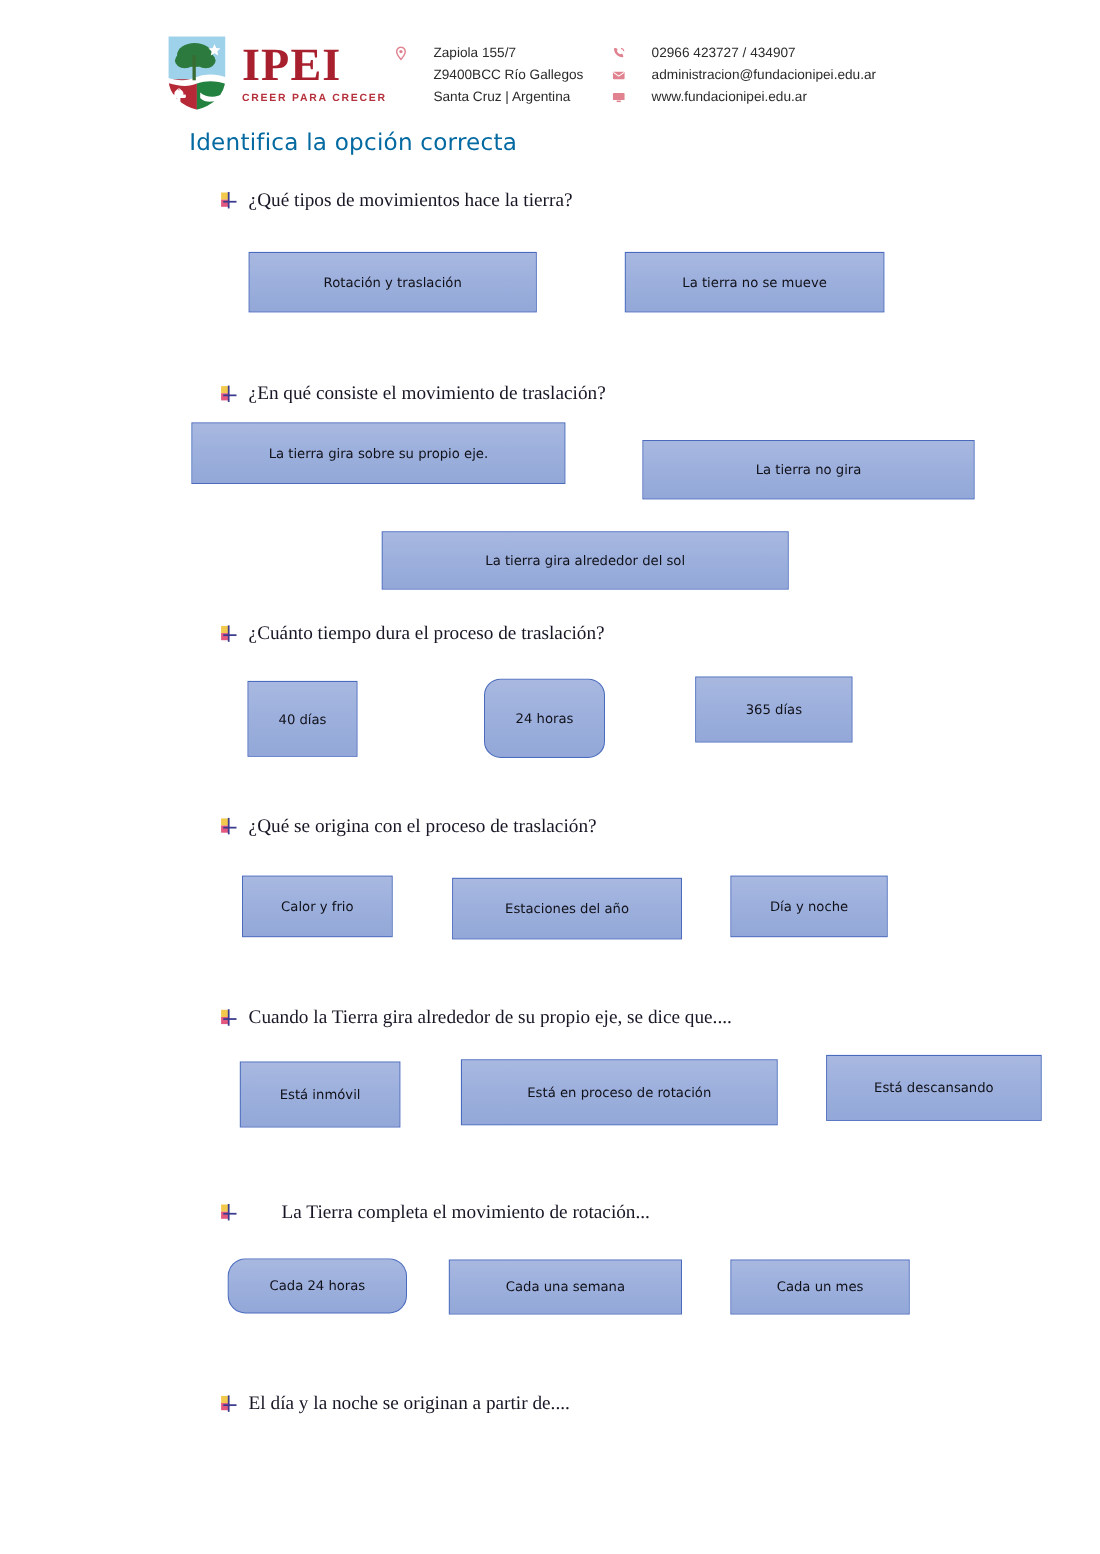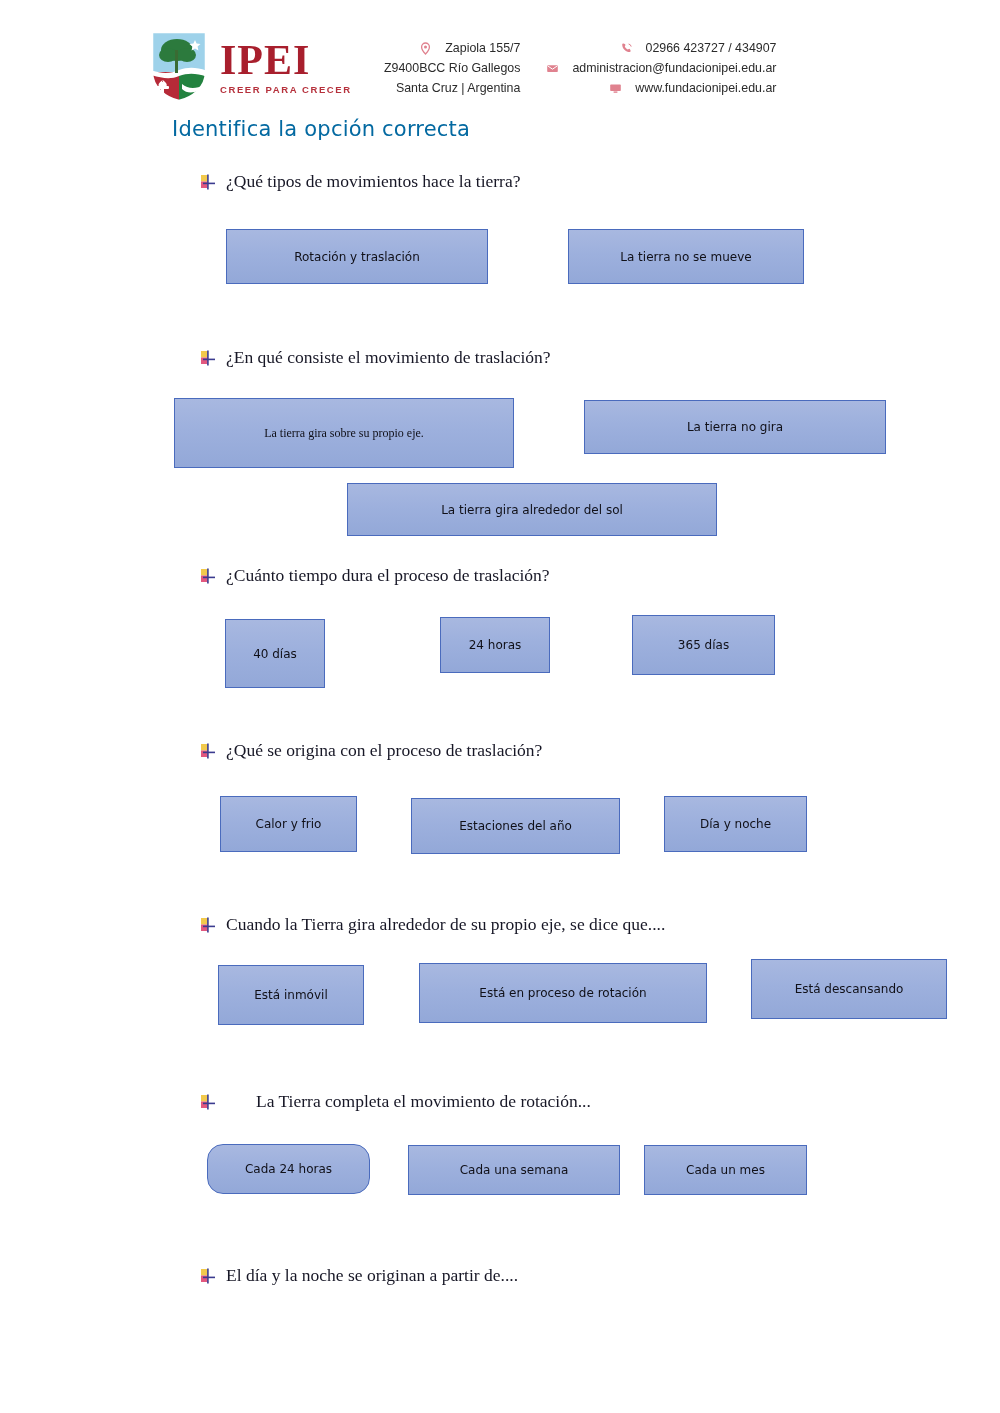--- a/index.html
+++ b/index.html
@@ -71,27 +71,26 @@
     gap: 26px;
   }
   .contact-col {
     display: flex;
     flex-direction: column;
     gap: 3px;
   }
   .contact-line {
     display: flex;
     align-items: center;
-    gap: 13px;
+    gap: 23px;
     font-family: "Liberation Sans", sans-serif;
     font-size: 12.4px;
     color: #2b2b2b;
     line-height: 17px;
     white-space: nowrap;
-    justify-content: flex-end;
   }
   .ci {
     width: 13px;
     height: 13px;
     flex: 0 0 13px;
     display: inline-block;
   }
   .ci.blank { visibility: hidden; }
 
   
@@ -264,37 +263,37 @@
     <span class="q-bullet">
       <svg viewBox="0 0 16 16" xmlns="http://www.w3.org/2000/svg">
         <rect x="1" y="1" width="6.5" height="6.5" fill="#f2c94c"></rect>
         <rect x="1" y="7.5" width="6.5" height="6.5" fill="#e2587f"></rect>
         <rect x="7.1" y="0.5" width="1.6" height="15" fill="#3b3b8f"></rect>
         <rect x="3" y="8.6" width="12" height="1.6" fill="#3b3b8f"></rect>
       </svg>
     </span>
     <span class="q-text">¿En qué consiste el movimiento de traslación?</span>
   </div>
-  <div class="opt" style="left:174px; top:398px; width:340px; height:70px;font-family:Liberation Serif, serif;">La tierra gira sobre su propio eje.</div>
+  <div class="opt" style="left:174px; top:384px; width:340px; height:56px;">La tierra gira sobre su propio eje.</div>
   <div class="opt" style="left:584px; top:400px; width:302px; height:54px;">La tierra no gira</div>
   <div class="opt" style="left:347px; top:483px; width:370px; height:53px;">La tierra gira alrededor del sol</div>
 
   <div class="question" style="left:200px; top:564px;">
     <span class="q-bullet">
       <svg viewBox="0 0 16 16" xmlns="http://www.w3.org/2000/svg">
         <rect x="1" y="1" width="6.5" height="6.5" fill="#f2c94c"></rect>
         <rect x="1" y="7.5" width="6.5" height="6.5" fill="#e2587f"></rect>
         <rect x="7.1" y="0.5" width="1.6" height="15" fill="#3b3b8f"></rect>
         <rect x="3" y="8.6" width="12" height="1.6" fill="#3b3b8f"></rect>
       </svg>
     </span>
     <span class="q-text">¿Cuánto tiempo dura el proceso de traslación?</span>
   </div>
   <div class="opt" style="left:225px; top:619px; width:100px; height:69px;">40 días</div>
-  <div class="opt" style="left:440px; top:617px; width:110px; height:56px;">24 horas</div>
+  <div class="opt" style="left:440px; top:617px; width:110px; height:72px;border-radius:15px;">24 horas</div>
   <div class="opt" style="left:632px; top:615px; width:143px; height:60px;">365 días</div>
 
   <div class="question" style="left:200px; top:739px;">
     <span class="q-bullet">
       <svg viewBox="0 0 16 16" xmlns="http://www.w3.org/2000/svg">
         <rect x="1" y="1" width="6.5" height="6.5" fill="#f2c94c"></rect>
         <rect x="1" y="7.5" width="6.5" height="6.5" fill="#e2587f"></rect>
         <rect x="7.1" y="0.5" width="1.6" height="15" fill="#3b3b8f"></rect>
         <rect x="3" y="8.6" width="12" height="1.6" fill="#3b3b8f"></rect>
       </svg>
@@ -326,21 +325,21 @@
         <rect x="1" y="1" width="6.5" height="6.5" fill="#f2c94c"></rect>
         <rect x="1" y="7.5" width="6.5" height="6.5" fill="#e2587f"></rect>
         <rect x="7.1" y="0.5" width="1.6" height="15" fill="#3b3b8f"></rect>
         <rect x="3" y="8.6" width="12" height="1.6" fill="#3b3b8f"></rect>
       </svg>
     </span>
     <span class="q-text">La Tierra completa el movimiento de rotación...</span>
   </div>
   <div class="opt" style="left:207px; top:1144px; width:163px; height:50px;border-radius:16px;">Cada 24 horas</div>
   <div class="opt" style="left:408px; top:1145px; width:212px; height:50px;">Cada una semana</div>
-  <div class="opt" style="left:644px; top:1145px; width:163px; height:50px;">Cada un mes</div>
+  <div class="opt" style="left:664px; top:1145px; width:163px; height:50px;">Cada un mes</div>
 
   <div class="question" style="left:200px; top:1264px;">
     <span class="q-bullet">
       <svg viewBox="0 0 16 16" xmlns="http://www.w3.org/2000/svg">
         <rect x="1" y="1" width="6.5" height="6.5" fill="#f2c94c"></rect>
         <rect x="1" y="7.5" width="6.5" height="6.5" fill="#e2587f"></rect>
         <rect x="7.1" y="0.5" width="1.6" height="15" fill="#3b3b8f"></rect>
         <rect x="3" y="8.6" width="12" height="1.6" fill="#3b3b8f"></rect>
       </svg>
     </span>

